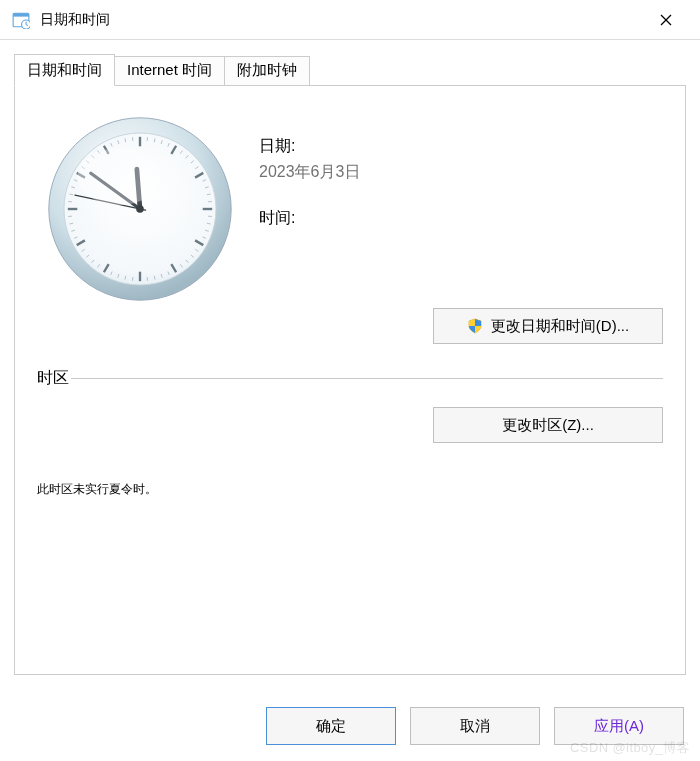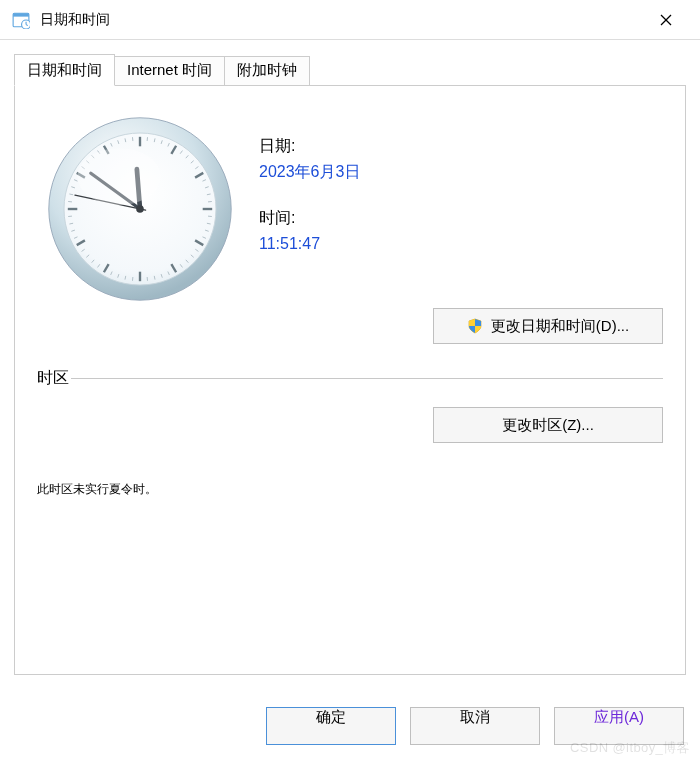--- a/index.html
+++ b/index.html
@@ -84,21 +84,21 @@
       margin-left: 8px;
     }
     .clock svg { width: 100%; height: 100%; }
     .dt-info {
       flex: 1;
       padding-top: 20px;
       font-size: 16px;
       line-height: 1.5;
     }
     .dt-label { color: #000; margin-bottom: 2px; }
-    .dt-value { color: #1d4ed8; margin-bottom: 22px; }
+    .dt-value { color: #737373; margin-bottom: 22px; }
     .btn-row-right {
       display: flex;
       justify-content: flex-end;
       margin-top: 4px;
     }
     .wbtn {
       min-width: 230px;
       height: 36px;
       border: 1px solid #bfbfbf;
       background: #f6f6f6;
@@ -130,21 +130,21 @@
       bottom: 16px;
       right: 16px;
       display: flex;
       gap: 14px;
     }
     .fbtn {
       width: 130px; height: 38px;
       border: 1px solid #bfbfbf;
       background: #f6f6f6;
       font-size: 15px;
-      display: flex; justify-content: center;
+      display: flex; align-items: center; justify-content: center;
       cursor: pointer;
     }
     .fbtn.primary { border: 1.5px solid #4a90d9; }
     .fbtn.disabled { color: #6d28d9; cursor: default; }
     .watermark {
       position: absolute;
       right: 10px; bottom: 4px;
       font-size: 13px;
       color: rgba(0,0,0,0.12);
       letter-spacing: 0.4px;
@@ -273,21 +273,20 @@
             <line x1="100" y1="106" x2="100" y2="30" stroke="#3a3f44" stroke-width="1.4" stroke-linecap="round" transform="rotate(282 100 100)"></line>
             <circle cx="100" cy="100" r="4" fill="#3a3f44"></circle>
 
             <ellipse cx="78" cy="66" rx="44" ry="30" fill="rgba(255,255,255,0.35)"></ellipse>
           </svg>
         </div>
         <div class="dt-info">
           <div class="dt-label">日期:</div>
           <div class="dt-value">2023年6月3日</div>
           <div class="dt-label">时间:</div>
-          <div class="dt-value">11:51:47</div>
         </div>
       </div>
 
       <div class="btn-row-right">
         <button class="wbtn">
           <span class="shield">
             <svg viewBox="0 0 16 16">
               <path d="M8 1 L14 3 V8 C14 12 8 15 8 15 C8 15 2 12 2 8 V3 Z" fill="#ffcf33" stroke="#c79a00" stroke-width="0.6"></path>
               <path d="M8 1 L14 3 V8 L8 8 Z" fill="#3b8de0"></path>
               <path d="M8 8 L2 8 V3 L8 1 Z" fill="#ffcf33"></path>

